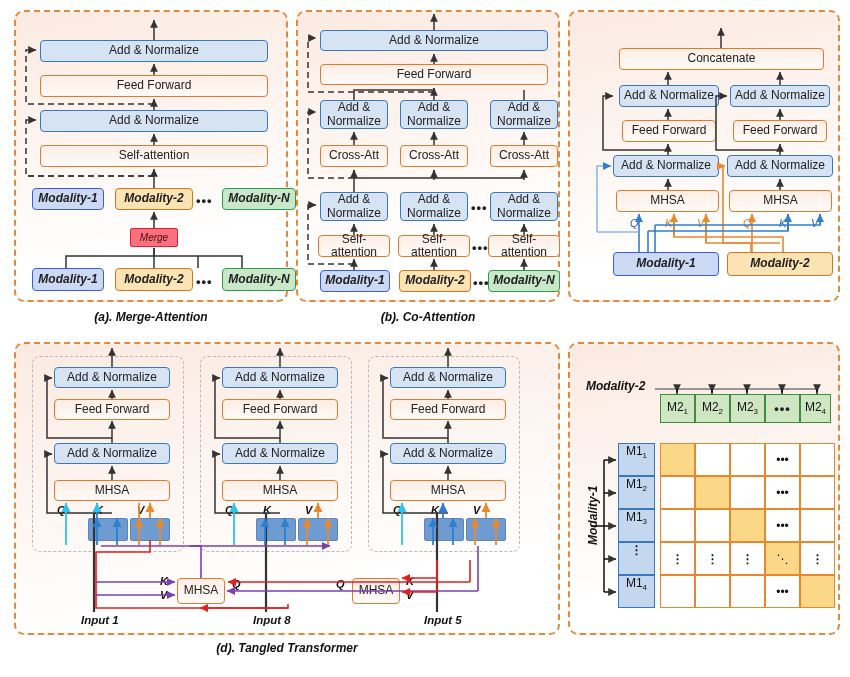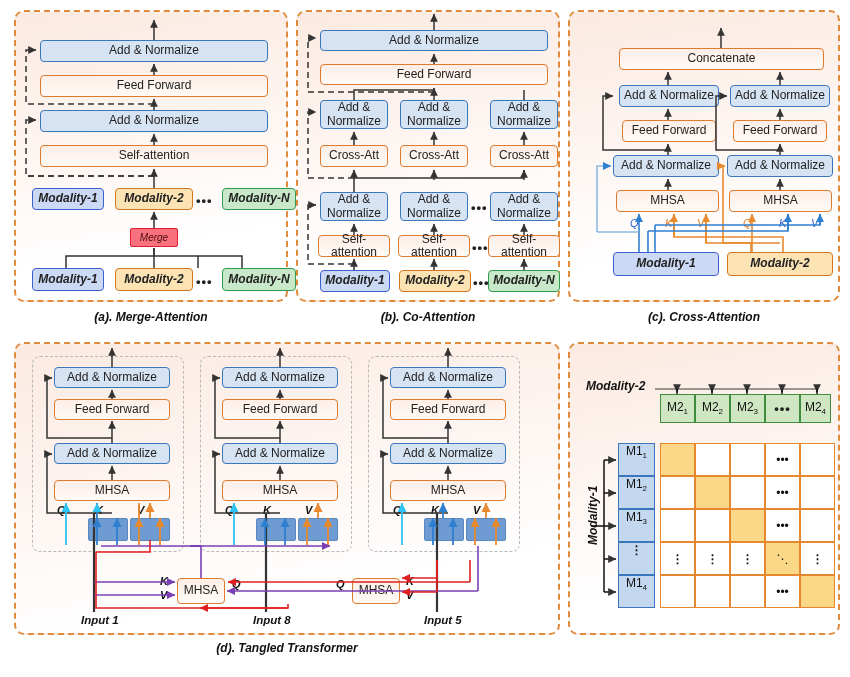--- a/index.html
+++ b/index.html
@@ -141,21 +141,20 @@
   <div class="lbl lbl-b" style="left:630px;top:217px;">Q</div>
   <div class="lbl lbl-o" style="left:665px;top:217px;">K</div>
   <div class="lbl lbl-o" style="left:697px;top:217px;">V</div>
   <div class="lbl lbl-o" style="left:743px;top:217px;">Q</div>
   <div class="lbl lbl-b" style="left:779px;top:217px;">K</div>
   <div class="lbl lbl-b" style="left:811px;top:217px;">V</div>
 
   <div class="nb modblue" style="left:613px;top:252px;width:106px;height:24px;">Modality-1</div>
   <div class="nb modorange" style="left:727px;top:252px;width:106px;height:24px;">Modality-2</div>
 
-  <div class="caption" style="left:568px;top:310px;width:272px;">(c). Cross-Attention</div>
 
   <div class="panel" style="left:14px;top:342px;width:546px;height:293px;"></div>
 
   <div class="grey-dash" style="left:32px;top:356px;width:152px;height:196px;"></div>
   <div class="grey-dash" style="left:200px;top:356px;width:152px;height:196px;"></div>
   <div class="grey-dash" style="left:368px;top:356px;width:152px;height:196px;"></div>
 
   <div class="nb blue" style="left:54px;top:367px;width:116px;height:21px;">Add &amp; Normalize</div>
   <div class="nb orange" style="left:54px;top:399px;width:116px;height:21px;">Feed Forward</div>
   <div class="nb blue" style="left:54px;top:443px;width:116px;height:21px;">Add &amp; Normalize</div>

